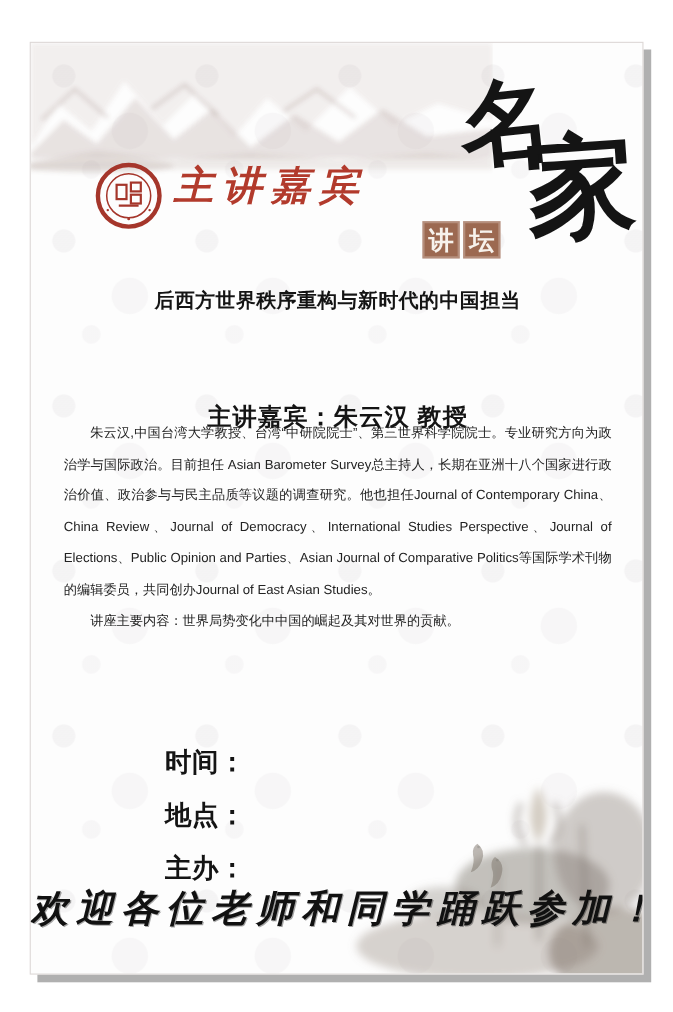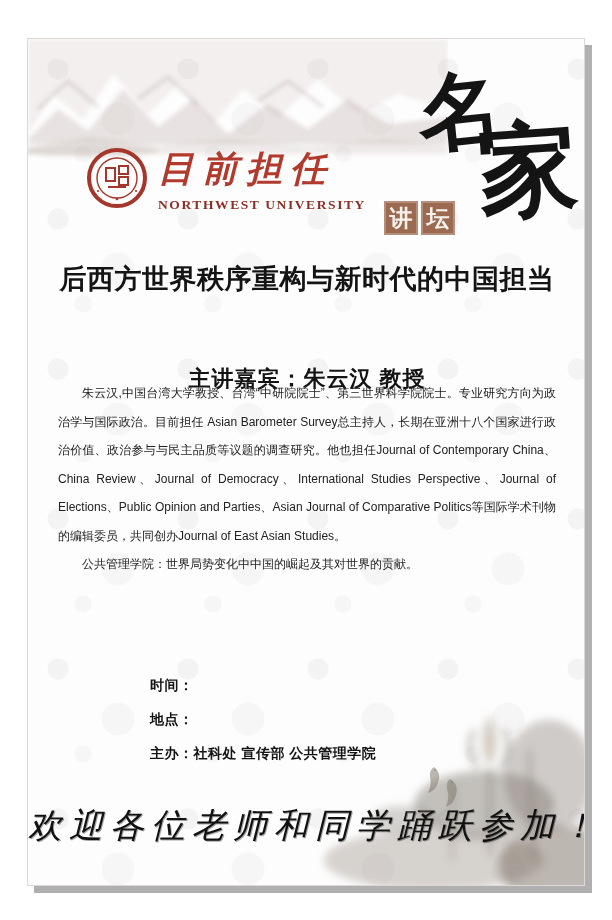--- a/index.html
+++ b/index.html
@@ -39,35 +39,35 @@
     font-weight:bold; font-size:84px; color:#141414; transform:rotate(-6deg); line-height:1; }
   .forum-char2{ position:absolute; left:98px; top:50px; font-family:"DejaVu Serif", serif;
     font-weight:bold; font-size:100px; color:#141414; transform:rotate(-4deg); line-height:1; }
   .forum-box{ position:absolute; width:34px; height:34px; background:#9c6951;
     color:#f7f2ec; display:flex; align-items:center; justify-content:center;
     font-size:23px; font-weight:bold; top:132px;
     font-family:"DejaVu Serif", serif; box-shadow:inset 0 0 0 2px rgba(255,255,255,0.25); }
   .forum-box.b1{ left:4px; } .forum-box.b2{ left:41px; }
 
   .lecture-title{ position:absolute; left:0; top:222px; width:558px; text-align:center;
-    font-size:27px; font-weight:bold; color:#141414; letter-spacing:0.5px; }
+    font-size:18px; font-weight:bold; color:#141414; letter-spacing:0.5px; }
   .speaker-line{ position:absolute; left:0; top:281px; width:558px; text-align:center;
     font-size:22px; font-weight:bold; color:#141414; letter-spacing:1px;margin-top:44px; }
 
   .bio{ position:absolute; left:30px; top:340px; width:498px; font-size:12px;
     line-height:28.5px; color:#222; text-align:justify; }
   .bio p{ text-indent:2em; }
 
   .details{ position:absolute; left:122px; top:638px; width:400px; }
-  .detail-row{ display:flex; font-size:14px; font-weight:bold; color:#141414;
+  .detail-row{ display:flex; font-size:24px; font-weight:bold; color:#141414;
     margin-bottom:16px; letter-spacing:0.5px; white-space:nowrap;align-items:center; }
   .detail-row .label{ flex:none; }
 
   .welcome{ position:absolute; left:0; top:764px; width:558px; text-align:center;
-    font-family:"DejaVu Serif", serif; font-style:italic; font-weight:normal;
+    font-family:"DejaVu Serif", serif; font-style:italic; font-weight:bold;
     font-size:34px; color:#111; letter-spacing:7px; white-space:nowrap;
     text-shadow:1px 1px 0 rgba(0,0,0,0.35); }
 </style>
 </head>
 <body>
 
 <div class="poster-card">
 
   <svg class="mountains" viewBox="0 0 420 130">
     <defs>
@@ -90,50 +90,48 @@
       <circle cx="31" cy="31" r="20" fill="none" stroke="#a5362b" stroke-width="1.4"></circle>
       <rect x="20" y="21" width="9" height="13" fill="none" stroke="#a5362b" stroke-width="2"></rect>
       <rect x="33" y="19" width="9" height="8" fill="none" stroke="#a5362b" stroke-width="2"></rect>
       <rect x="33" y="30" width="9" height="8" fill="none" stroke="#a5362b" stroke-width="2"></rect>
       <line x1="22" y1="40" x2="40" y2="40" stroke="#a5362b" stroke-width="2"></line>
       <circle cx="31" cy="52" r="1.3" fill="#a5362b"></circle>
       <circle cx="12" cy="44" r="1.1" fill="#a5362b"></circle>
       <circle cx="50" cy="44" r="1.1" fill="#a5362b"></circle>
     </svg>
     <div class="brand-text">
-      <div class="uni-zh">目前担任</div>
-      <div class="uni-en">NORTHWEST UNIVERSITY</div>
+      <div class="uni-zh">主讲嘉宾</div>
     </div>
   </div>
 
   <div class="forum">
     <div class="forum-char1">名</div>
     <div class="forum-char2">家</div>
     <div class="forum-box b1">讲</div>
     <div class="forum-box b2">坛</div>
   </div>
 
   <div class="lecture-title">后西方世界秩序重构与新时代的中国担当</div>
   <div class="speaker-line">主讲嘉宾：朱云汉 教授</div>
 
   <div class="bio">
     <p>朱云汉,中国台湾大学教授、台湾“中研院院士”、第三世界科学院院士。专业研究方向为政治学与国际政治。目前担任 Asian Barometer Survey总主持人，长期在亚洲十八个国家进行政治价值、政治参与与民主品质等议题的调查研究。他也担任Journal of Contemporary China、China Review、Journal of Democracy、International Studies Perspective、Journal of Elections、Public Opinion and Parties、Asian Journal of Comparative Politics等国际学术刊物的编辑委员，共同创办Journal of East Asian Studies。</p>
-    <p>公共管理学院：世界局势变化中中国的崛起及其对世界的贡献。</p>
+    <p>讲座主要内容：世界局势变化中中国的崛起及其对世界的贡献。</p>
   </div>
 
   <div class="details">
     <div class="detail-row">
       <span class="label">时间：</span>
     </div>
     <div class="detail-row">
       <span class="label">地点：</span>
     </div>
     <div class="detail-row">
       <span class="label">主办：</span>
-      <span class="value">社科处 宣传部 公共管理学院</span>
     </div>
   </div>
 
   <svg class="fish" viewBox="0 0 60 50">
     <g fill="#8a8178" opacity="0.55">
       <path d="M18,6 q8,6 4,16 q-3,8 -10,10 q4,-10 2,-16 q-1,-7 4,-10 Z"></path>
       <path d="M34,18 q9,5 6,16 q-2,9 -10,12 q4,-11 1,-18 q-1,-7 3,-10 Z"></path>
       <circle cx="19" cy="9" r="1.2" fill="#5f584f"></circle>
       <circle cx="36" cy="21" r="1.2" fill="#5f584f"></circle>
     </g>

